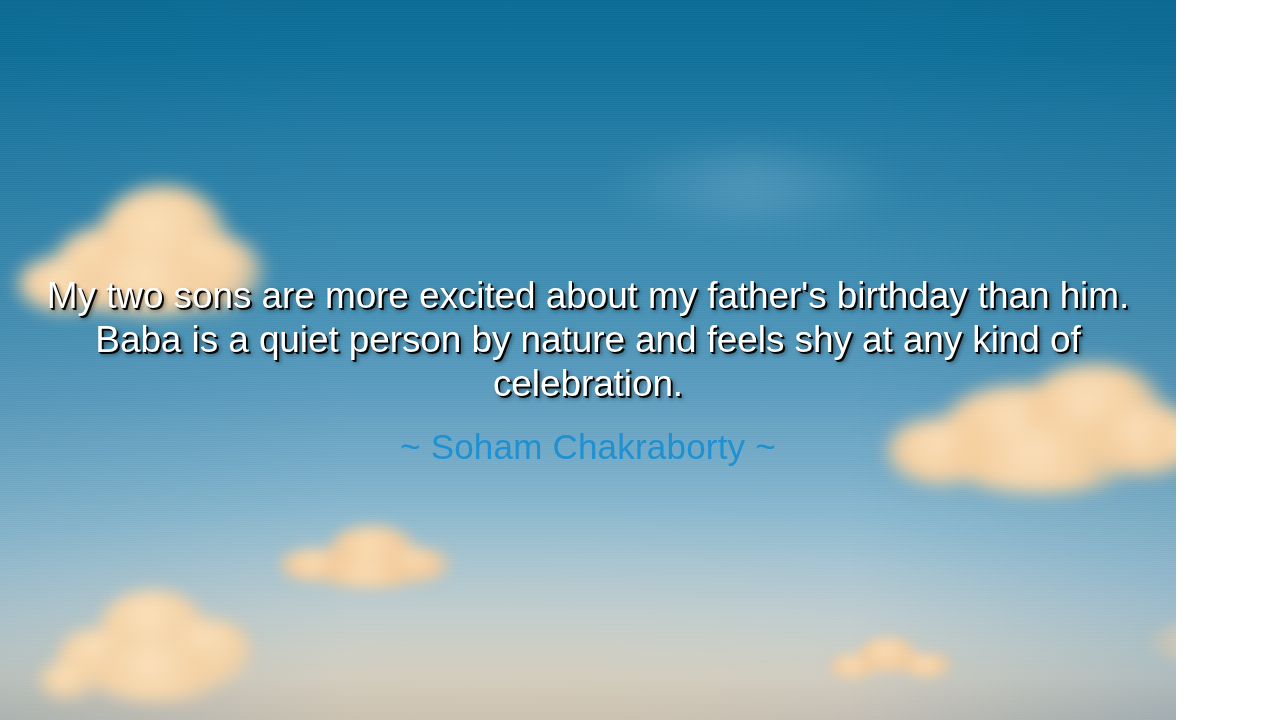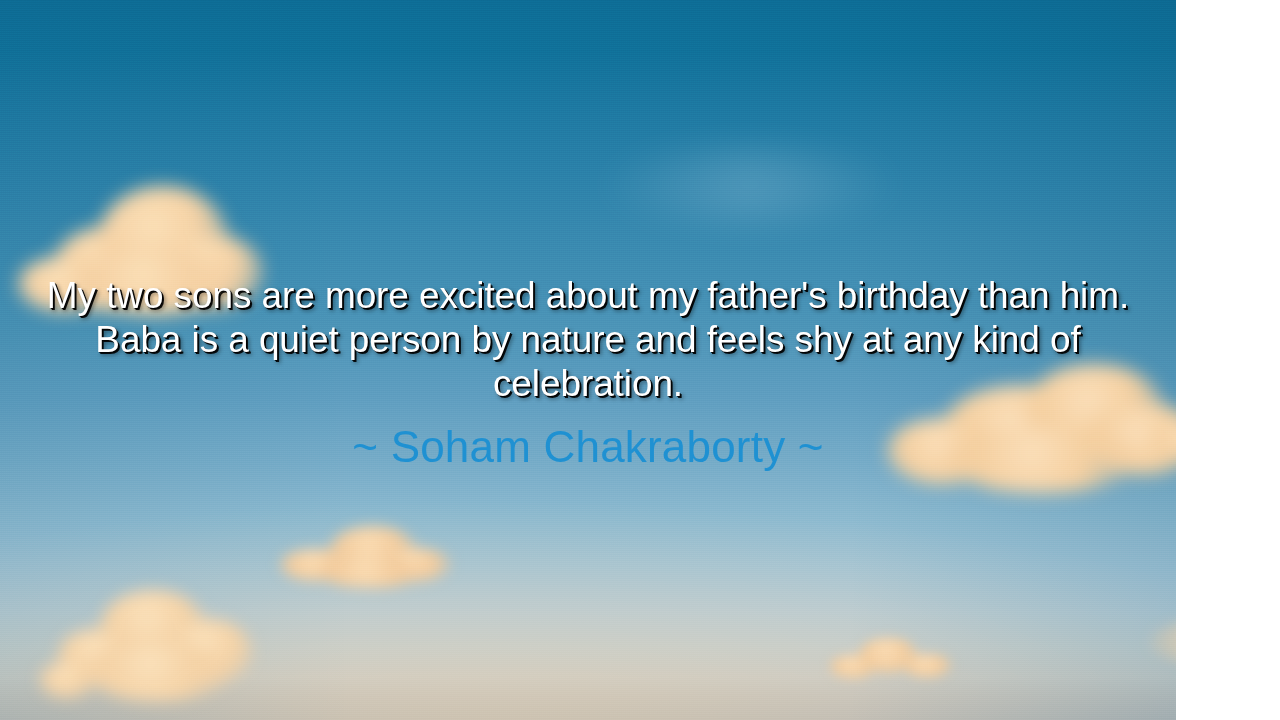--- a/index.html
+++ b/index.html
@@ -133,21 +133,21 @@
       2px 2px 0 rgba(0,0,0,0.90),
       1px 1px 0 rgba(0,0,0,0.80),
       3px 3px 4px rgba(0,0,0,0.45);
     white-space: pre-line;
   }
 
   .quote-author {
     margin: 0;
     padding-top: 22px;
     color: #1f91d2;
-    font-size: 44px;
+    font-size: 35px;
     line-height: 38px;
     font-weight: 400;
     letter-spacing: 0.2px;
   }
 </style>
 </head>
 <body>
 
 <div id="stage">
 

